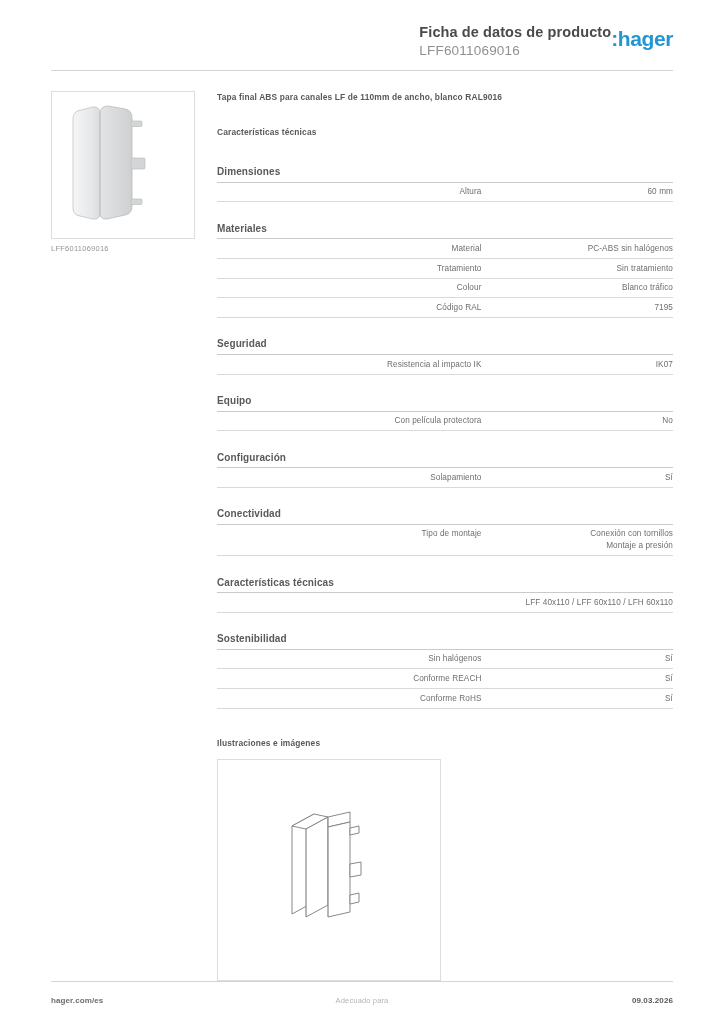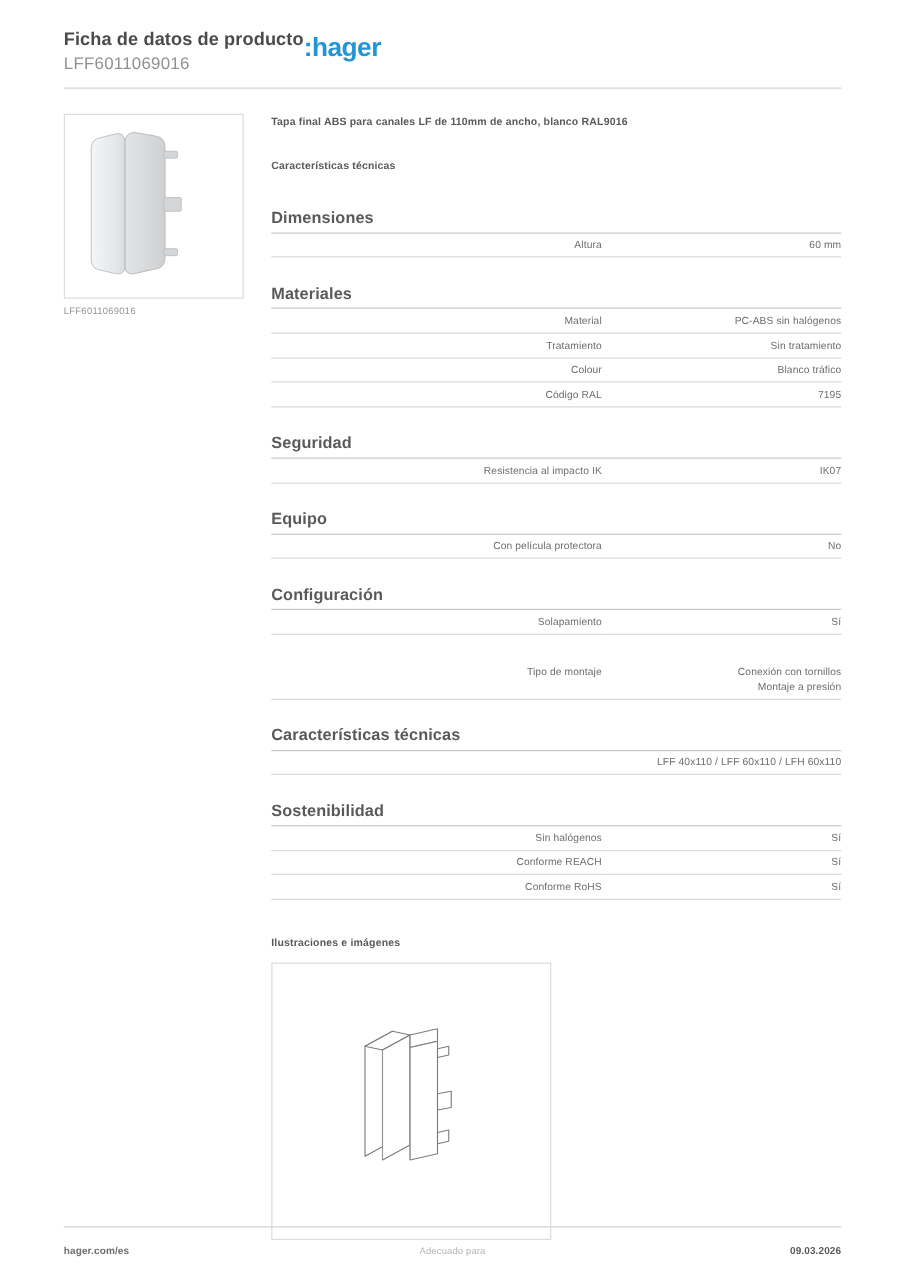--- a/index.html
+++ b/index.html
@@ -23,21 +23,21 @@
   }
 
   
   .header {
     position: absolute;
     left: 51px;
     top: 22px;
     width: 622px;
     display: flex;
     align-items: flex-start;
-    justify-content: flex-start;
+    justify-content: flex-end;
   }
   .title-block { padding-top: 1px; }
   .doc-title {
     font-size: 14.5px;
     font-weight: bold;
     color: #4a4a4a;
     letter-spacing: 0.1px;
     line-height: 1.25;
     margin: 0;
   }
@@ -109,21 +109,21 @@
     font-size: 8.4px;
     font-weight: bold;
     color: #58595b;
     letter-spacing: 0.15px;
     margin: 0;
   }
   .spec-group { margin-top: 20.5px; }
   .spec-group.first-group { margin-top: 29px; }
 
   .group-head {
-    font-size: 13px;
+    font-size: 10px;
     font-weight: bold;
     color: #58595b;
     letter-spacing: 0.1px;
     padding-bottom: 4.5px;
     border-bottom: 1px solid #c9cacc;
   }
   table.spec-table {
     width: 100%;
     border-collapse: collapse;
     table-layout: fixed;
@@ -328,20 +328,21 @@
               <tr>
                 <td class="spec-label">Solapamiento</td>
                 <td class="spec-value">
                   <span class="value-line">Sí</span>
                 </td>
               </tr>
             </tbody>
           </table>
         </div>
         <div class="spec-group">
+          <div class="group-head">Conectividad</div>
           <table class="spec-table">
             <tbody>
               <tr>
                 <td class="spec-label">Tipo de montaje</td>
                 <td class="spec-value">
                   <span class="value-line">Conexión con tornillos</span>
                   <span class="value-line">Montaje a presión</span>
                 </td>
               </tr>
             </tbody>

